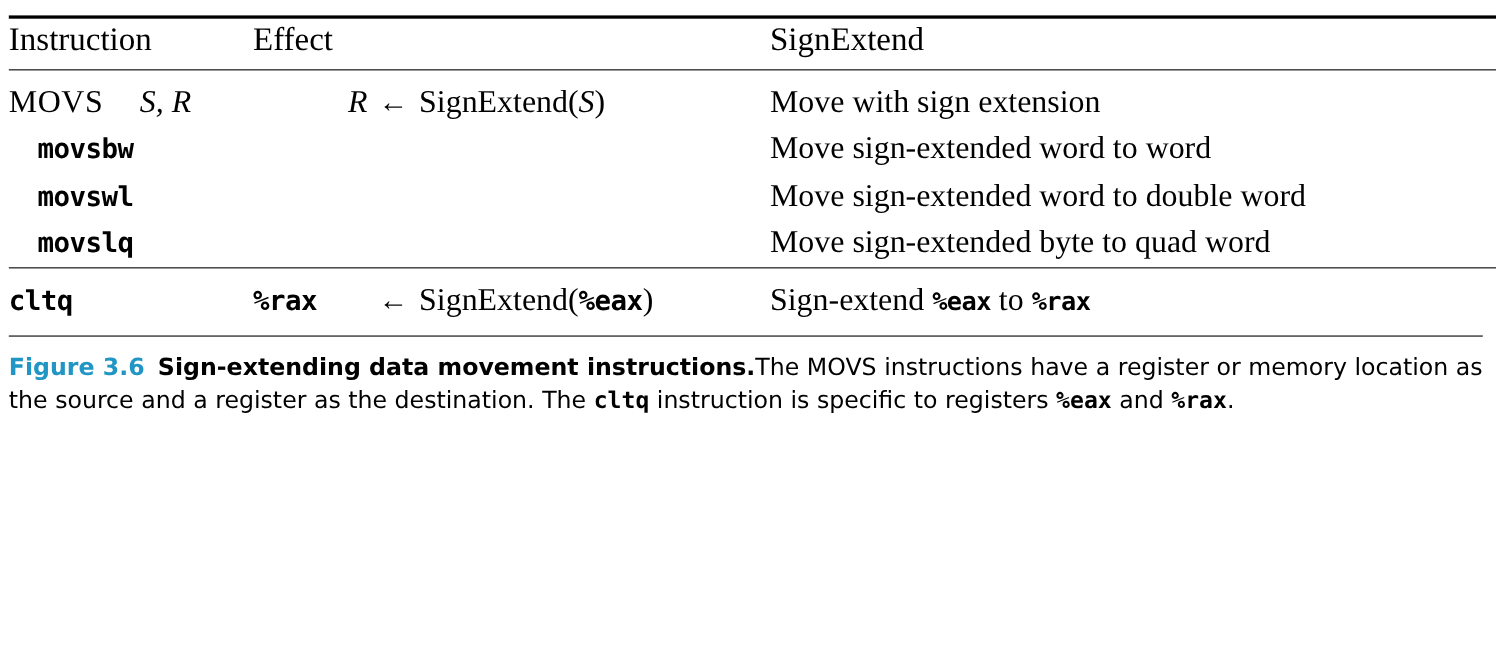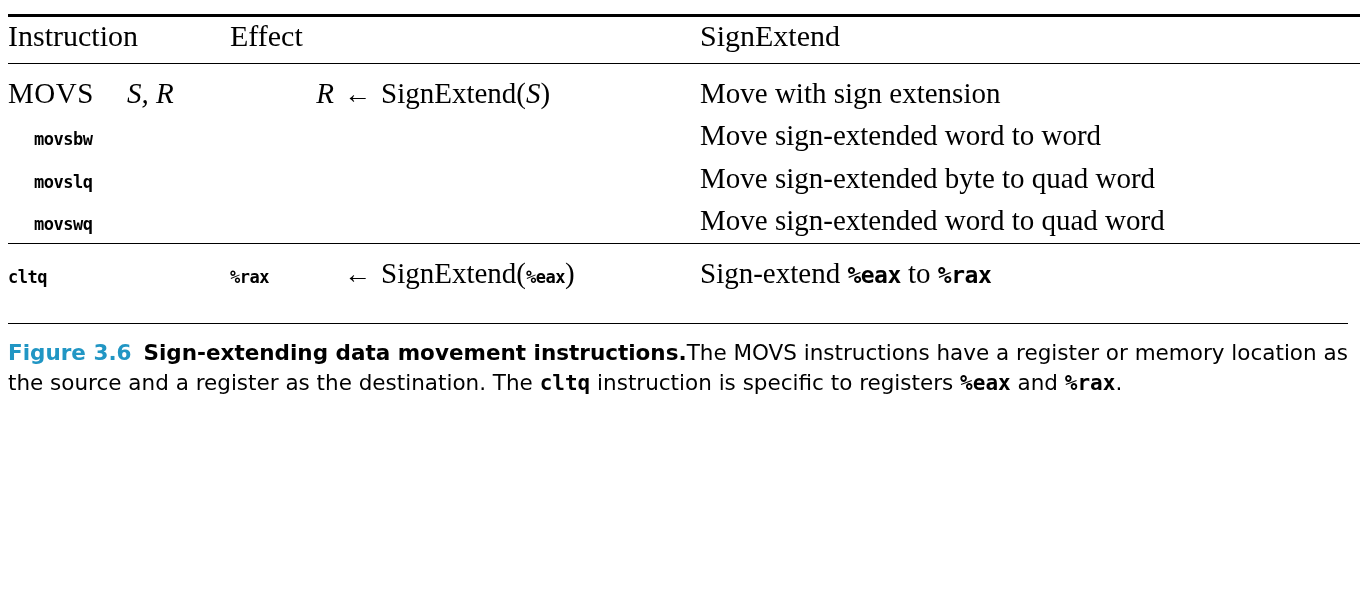--- a/index.html
+++ b/index.html
@@ -53,42 +53,42 @@
 
   
   .smallcaps {
     font-variant: small-caps;
     font-family: "Liberation Serif", serif;
     letter-spacing: 0.5px;
   }
   .mono-b {
     font-family: "DejaVu Sans Mono", monospace;
     font-weight: bold;
-    font-size: 17px;
+    font-size: 25px;
     letter-spacing: -0.5px;
   }
   .mono-b-sm {
     font-family: "DejaVu Sans Mono", monospace;
     font-weight: bold;
     font-size: 23px;
     letter-spacing: -0.5px;
   }
   .ital { font-style: italic; text-align: right; }
   .indent-1 { padding-left: 26px; }
   .arrow { font-size: 27px; padding: 0 10px; }
   .sans-desc { font-family: "Liberation Serif", serif; }
 
   td.effect-cell { white-space: nowrap; }
   .eff-left { display: inline-block; min-width: 104px; }
 
   .row-gap-top td { padding-top: 12px; }
 
   
   .caption {
-    margin-top: 28px;
+    margin-top: 10px;
     padding-top: 14px;
     border-top: 1.6px solid #000;
     font-family: "DejaVu Sans", sans-serif;
     font-size: 21.5px;
     line-height: 1.42;
     width: 1340px;
   }
   .fig-label {
     color: #2196c4;
     font-weight: bold;
@@ -141,36 +141,36 @@
 
       <tr>
         <td class="indent-1">
           <span class="mono-b">movsbw</span>
         </td>
         <td></td>
         <td class="sans-desc">Move sign-extended word to word</td>
       </tr>
 
 
+      <tr>
+        <td class="indent-1">
+          <span class="mono-b">movswl</span>
+        </td>
+        <td></td>
+        <td class="sans-desc">Move sign-extended word to double word</td>
+      </tr>
 
       <tr>
         <td class="indent-1">
           <span class="mono-b">movslq</span>
         </td>
         <td></td>
         <td class="sans-desc">Move sign-extended byte to quad word</td>
       </tr>
 
-      <tr>
-        <td class="indent-1">
-          <span class="mono-b">movswq</span>
-        </td>
-        <td></td>
-        <td class="sans-desc">Move sign-extended word to quad word</td>
-      </tr>
 
 
       <tr class="rule-thin row-gap-top">
         <td>
           <span class="mono-b">cltq</span>
         </td>
         <td class="effect-cell">
           <span class="mono-b eff-left">%rax</span><span class="arrow">←</span><span>SignExtend(</span><span class="mono-b">%eax</span><span>)</span>
         </td>
         <td class="sans-desc"><span>Sign-extend </span><span class="mono-b-sm">%eax</span><span> to </span><span class="mono-b-sm">%rax</span></td>

